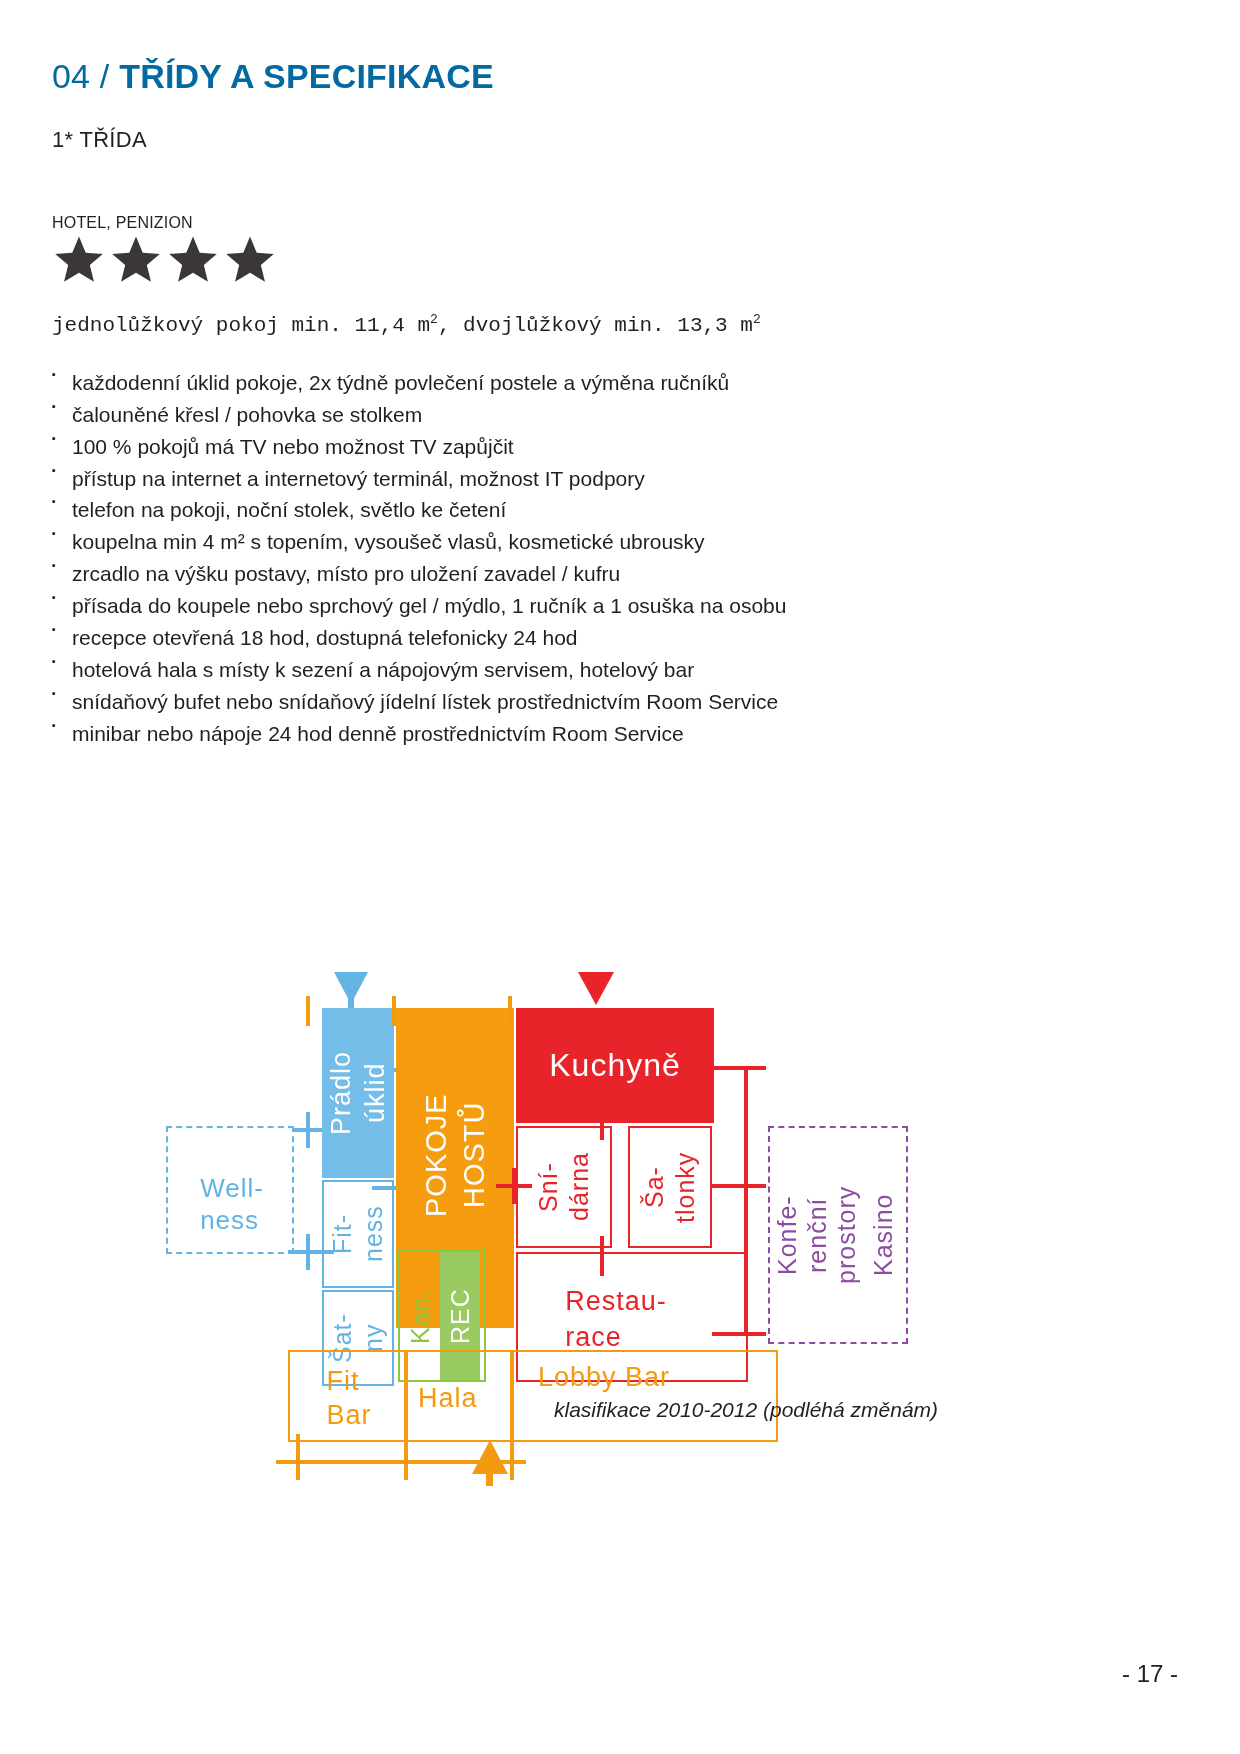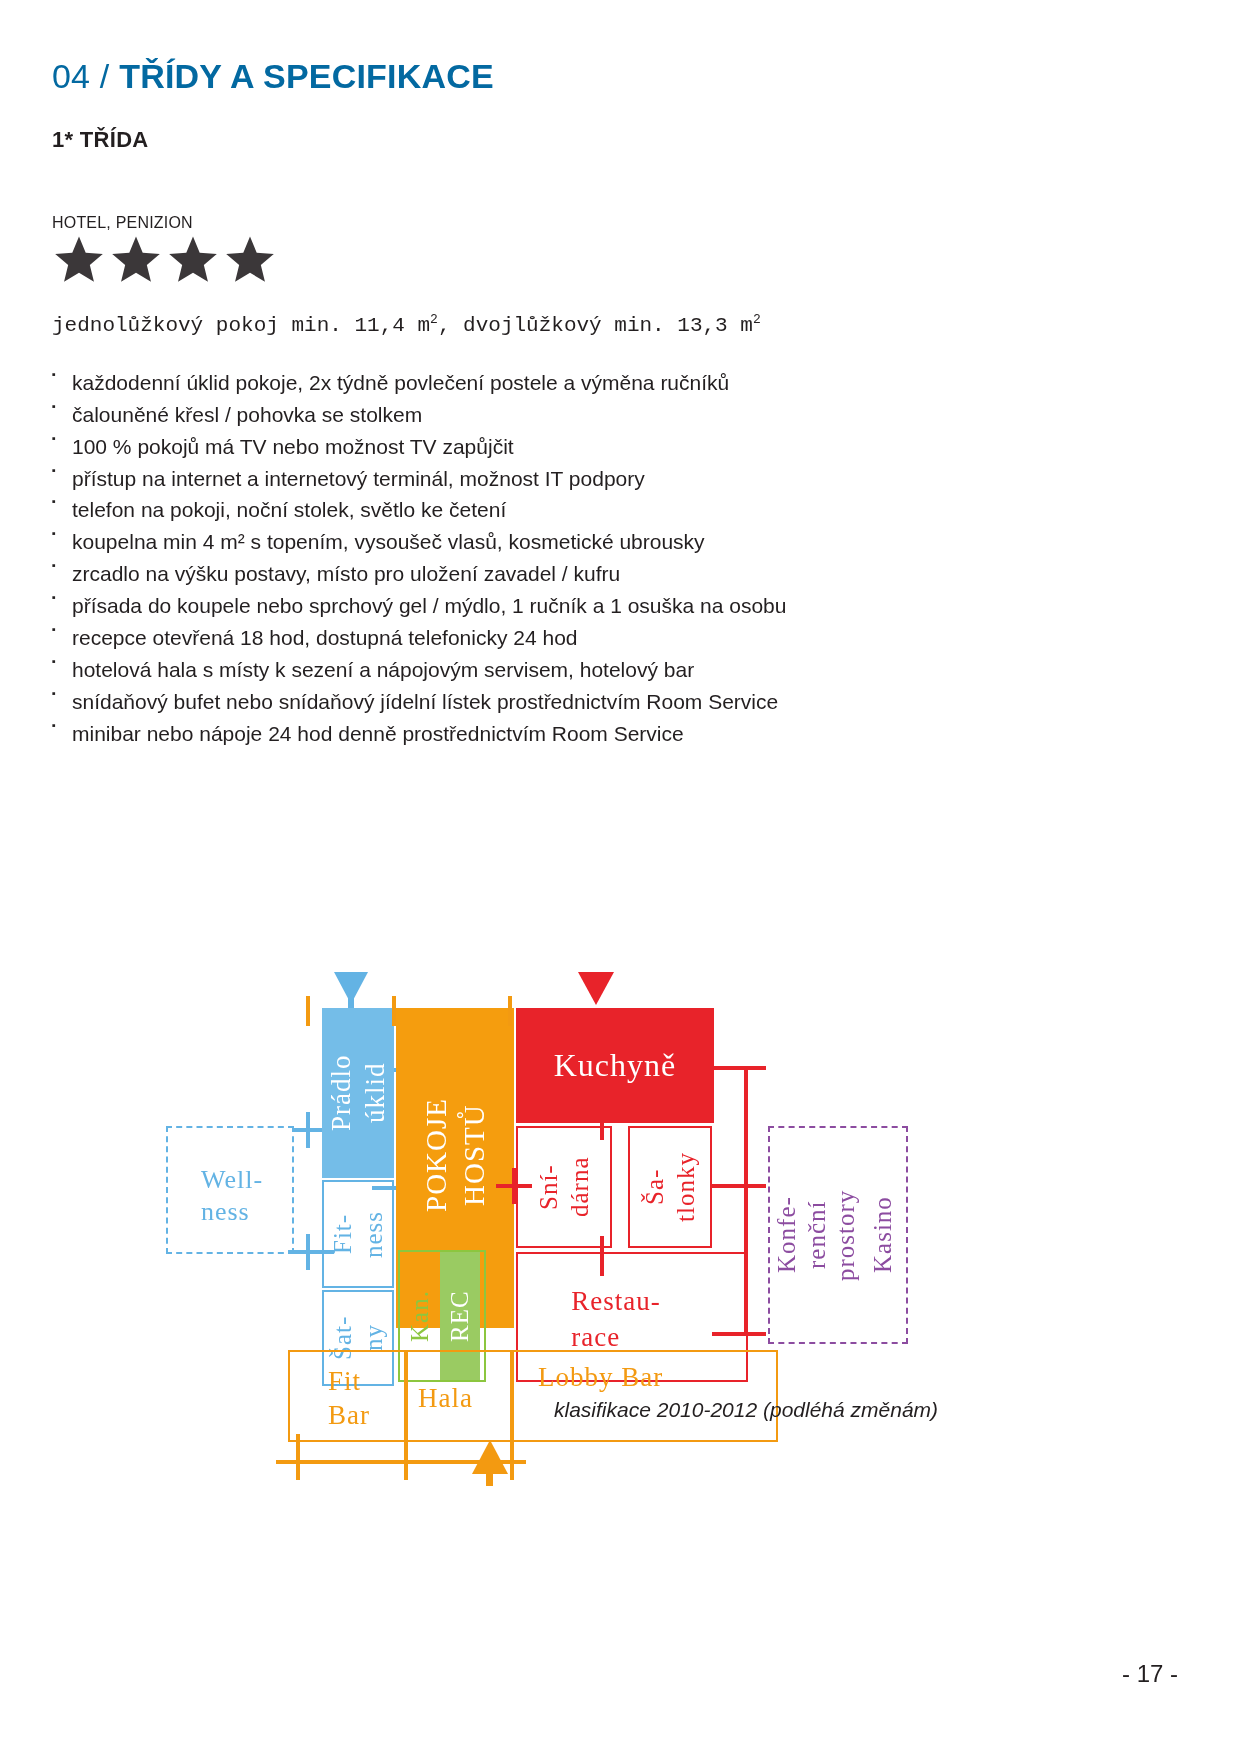--- a/index.html
+++ b/index.html
@@ -14,21 +14,21 @@
   .page{position:relative;width:1240px;height:1754px;}
 
   
   .content{position:absolute;left:52px;top:56px;width:1060px;}
   .h1{
     font-size:34px;font-weight:400;letter-spacing:.2px;
     color:#0369a1;margin:0 0 0 0;line-height:1.2;
   }
   .h1 .bold{font-weight:700;}
   .h2{
-    font-size:22px;font-weight:700;margin-top:30px;letter-spacing:.3px;
+    font-size:22px;font-weight:400;margin-top:30px;letter-spacing:.3px;
   }
   .kicker{
     font-size:16px;font-weight:400;margin-top:61px;letter-spacing:.2px;
   }
   .stars{margin-top:2px;line-height:1;display:flex;gap:3px;}
   .star{width:54px;height:52px;display:block;}
   .leadline{font-size:21px;margin-top:26px;font-family:Liberation Mono, monospace;}
   .leadline sup{font-size:13px;vertical-align:super;}
   ul.specs{list-style:none;margin:30px 0 0 0;padding:0;}
   ul.specs li{
@@ -39,21 +39,21 @@
     content:"\25AA";position:absolute;left:0;top:-1px;font-size:11px;color:#231f20;
   }
 
   
   .diagram{position:absolute;left:0;top:940px;width:1240px;height:580px;}
   .dg{position:absolute;}
   .vtext{
     writing-mode:vertical-rl;transform:rotate(180deg);
     white-space:pre;text-align:center;
   }
-  .lbl{font-family:Liberation Serif, serif;letter-spacing:1px;border-radius:15px;}
+  .lbl{font-family:Liberation Sans, sans-serif;letter-spacing:1px;border-radius:15px;}
 
   
   .c-blue{color:#63b3e4;}
   .c-orange{color:#f39a11;}
   .c-red{color:#e8232a;}
   .c-green{color:#8cc63f;}
   .c-purple{color:#8c4ca0;}
 
   .box{position:absolute;box-sizing:border-box;}
   .fill-blue{background:#74bde8;}
@@ -151,21 +151,21 @@
     <div class="box fill-orange" style="left:396px;top:68px;width:118px;height:320px;">
       <div class="vtext lbl w" style="position:absolute;left:0;top:0;width:118px;height:320px;font-size:29px;line-height:38px;display:flex;align-items:center;justify-content:center;padding-top:26px;box-sizing:border-box;">POKOJE
 HOSTŮ</div>
     </div>
 
     <div class="box fill-red" style="left:516px;top:68px;width:198px;height:115px;">
       <div class="lbl w" style="position:absolute;left:0;top:0;width:198px;height:115px;font-size:32px;display:flex;align-items:center;justify-content:center;">Kuchyně</div>
     </div>
 
     <div class="box dash-blue" style="left:166px;top:186px;width:128px;height:128px;">
-      <div class="lbl c-blue" style="position:absolute;left:0;top:4px;width:128px;height:128px;font-size:26px;line-height:32px;white-space:pre;display:flex;align-items:center;justify-content:center;">Well-
+      <div class="lbl c-blue" style="position:absolute;left:0;top:12px;width:128px;height:128px;font-size:26px;line-height:32px;white-space:pre;display:flex;align-items:center;justify-content:center;">Well-
 ness</div>
     </div>
 
     <div class="box out-blue" style="left:322px;top:240px;width:72px;height:108px;">
       <div class="vtext lbl c-blue" style="position:absolute;left:0;top:0;width:68px;height:104px;font-size:25px;line-height:31px;display:flex;align-items:center;justify-content:center;">Fit-
 ness</div>
     </div>
 
     <div class="box out-blue" style="left:322px;top:350px;width:72px;height:96px;">
       <div class="vtext lbl c-blue" style="position:absolute;left:0;top:0;width:68px;height:92px;font-size:25px;line-height:31px;display:flex;align-items:center;justify-content:center;">Šat-

